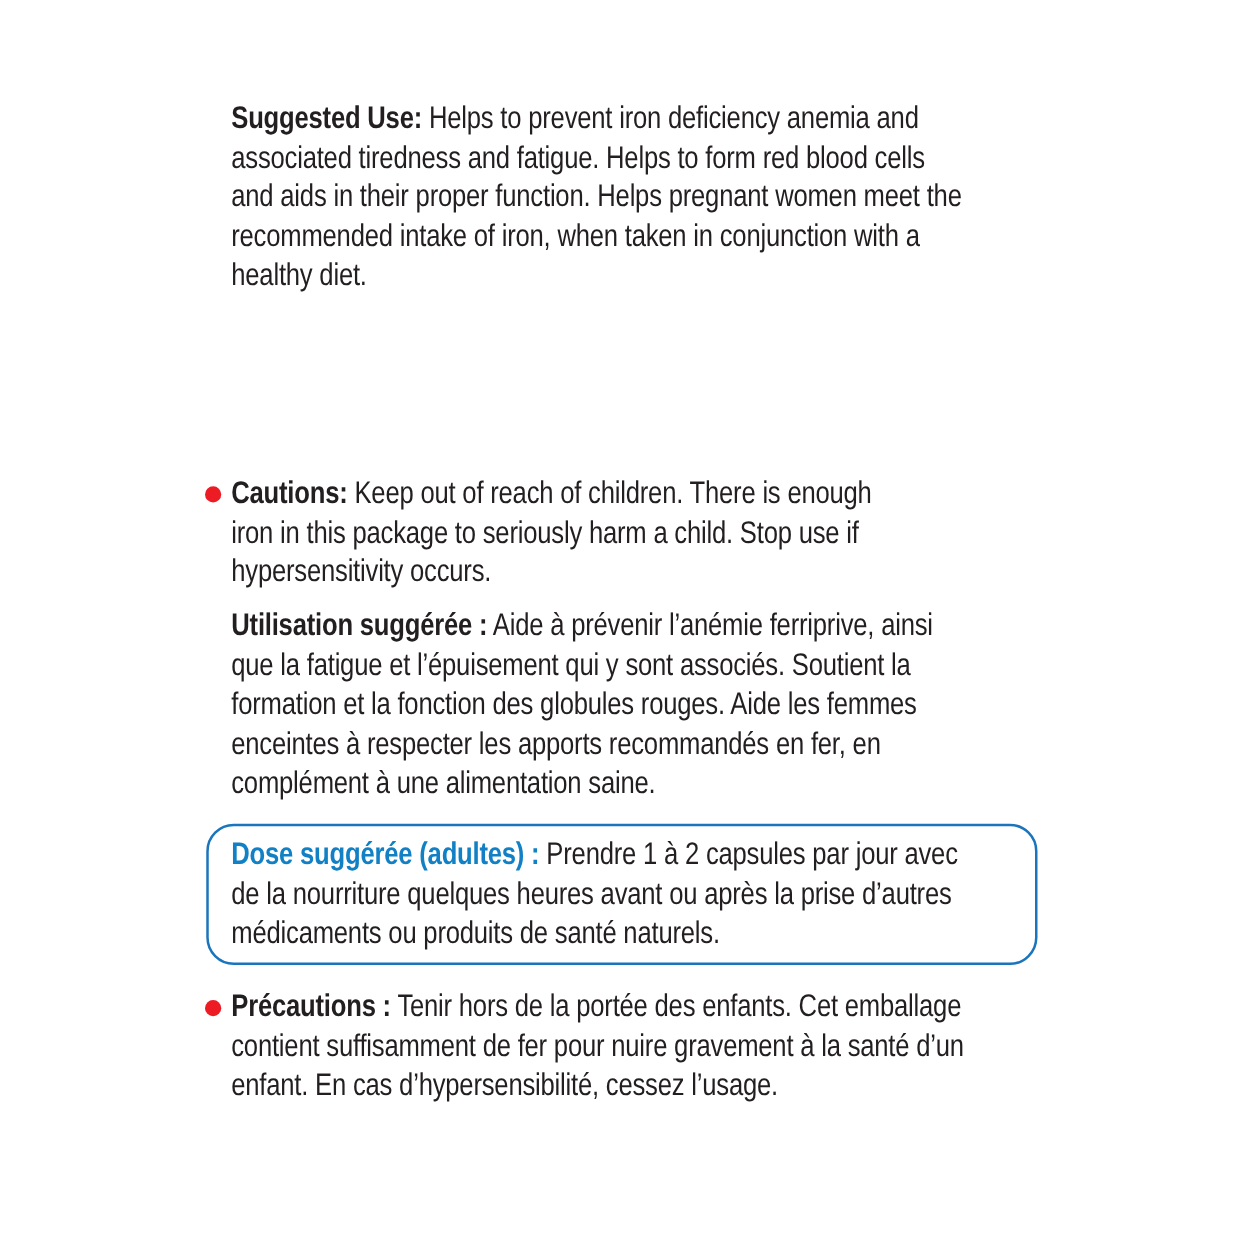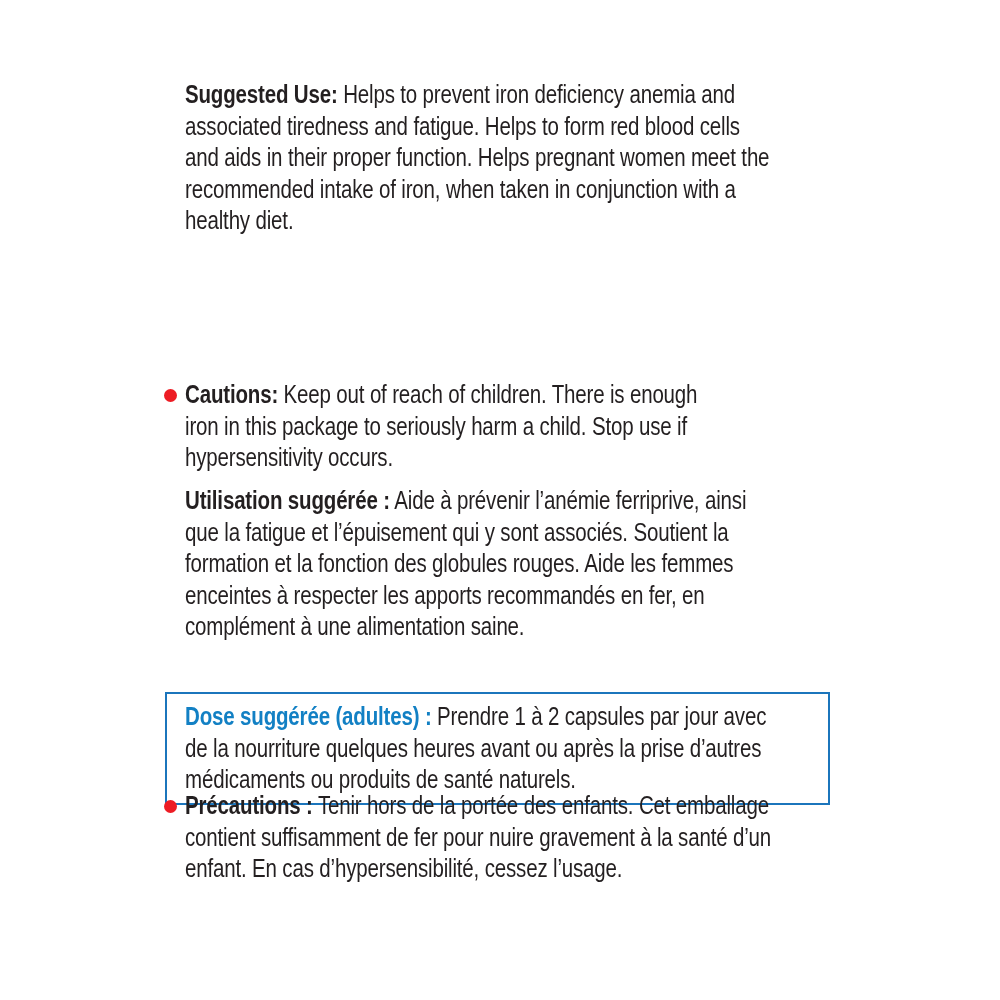--- a/index.html
+++ b/index.html
@@ -37,21 +37,21 @@
     width:13px;height:13px;
     border-radius:50%;
     background:#ed1c24;
   }
   #p-use-en{top:79px;}
   #box-en{top:261px;height:106px;}
   #box-en .tscale{padding-top:1px;}
   #p-cautions-en{top:379px;}
   #bullet-en{left:164px;top:389px;}
   #p-use-fr{top:485px;}
-  #box-fr{top:692px;height:113px;}
+  #box-fr{top:659px;height:113px;border-radius:22px;}
   #box-fr .tscale{padding-top:7px;}
   #p-precautions-fr{top:790px;}
   #bullet-fr{left:164px;top:800px;}
 </style>
 </head>
 <body>
 
 <div class="page">
 
   <p class="para tscale" id="p-use-en"><strong>Suggested Use:</strong><span> Helps to prevent iron deficiency anemia and

